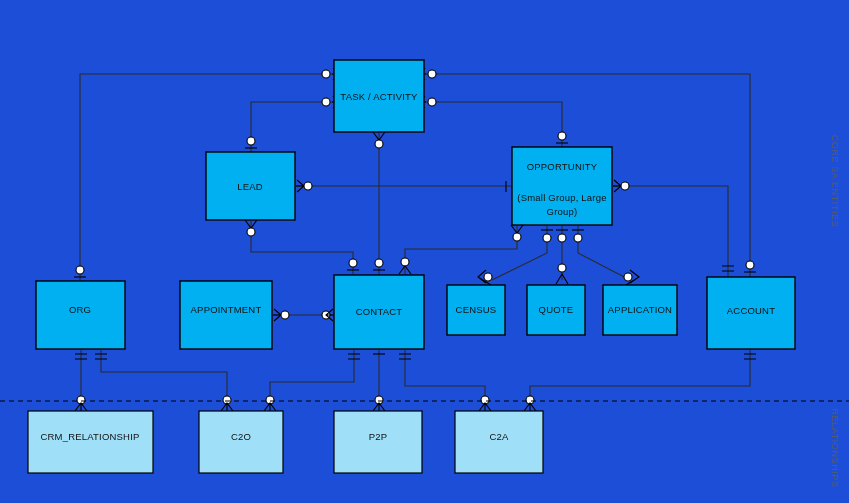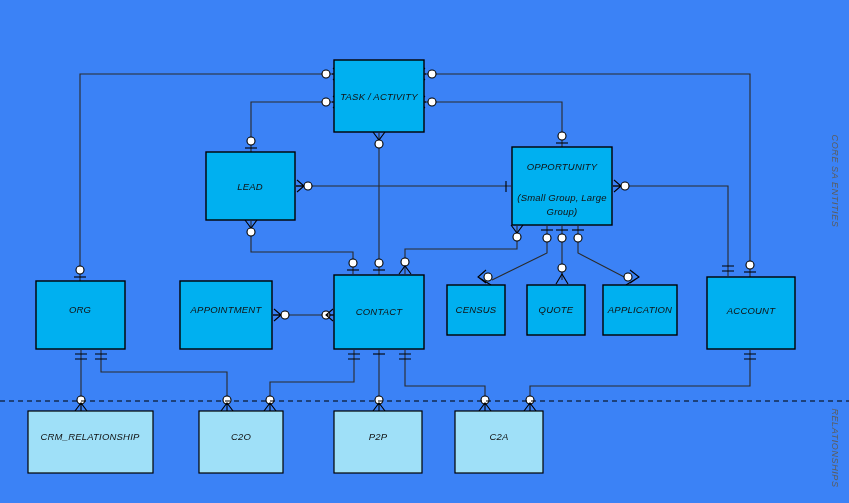--- a/index.html
+++ b/index.html
@@ -8,23 +8,22 @@
     padding: 0;
     background: #ffffff;
   }
   body {
     font-family: "Liberation Sans", sans-serif;
   }
   #canvas {
     position: relative;
     width: 849px;
     height: 503px;
-    background: #3b82f6;
+    background: #1d4ed8;
     overflow: hidden;
-    font-style: italic;
   }
   #diagram-svg {
     position: absolute;
     left: 0;
     top: 0;
     width: 849px;
     height: 503px;
   }
   .entity-label, .rel-label {
     font-family: "Liberation Sans", sans-serif;

